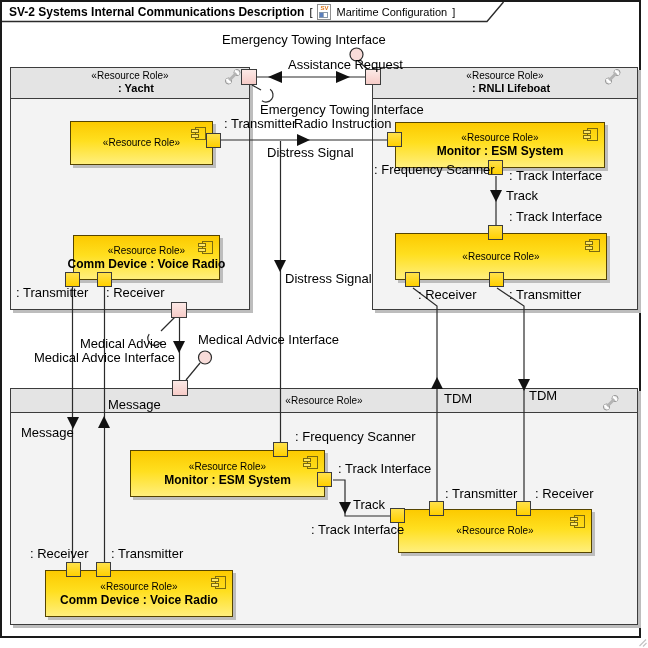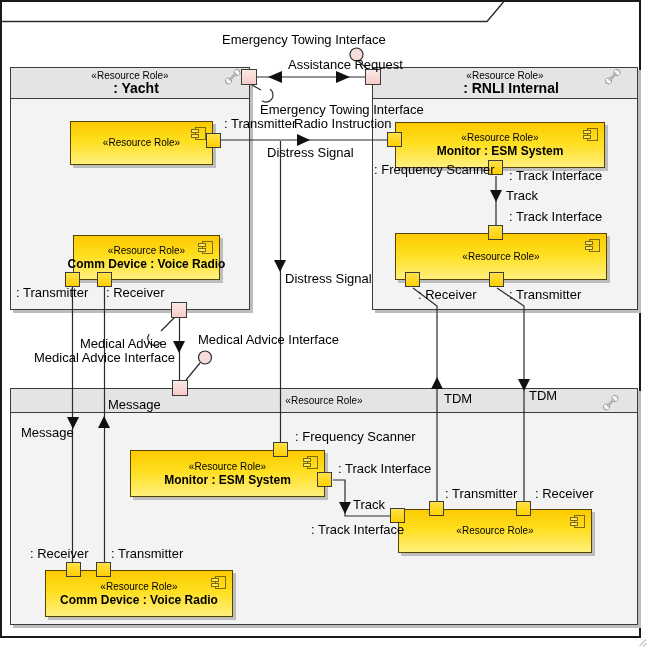--- a/index.html
+++ b/index.html
@@ -12,21 +12,21 @@
   #titlebar .tsec{font-size:11px;white-space:nowrap;}
   .dicon{width:14px;height:16px;border:1px solid #909090;background:#fff;position:relative;box-sizing:border-box;flex:0 0 auto;}
   .dicon .sv{position:absolute;left:2px;top:0;font-size:6px;font-weight:bold;color:#e07818;line-height:7px;}
   .dicon .grid{position:absolute;left:1px;bottom:1px;width:9px;height:6px;border:1px solid #8899aa;box-sizing:border-box;display:flex;}
   .dicon .c1{width:3px;background:#5b7fbe;}
   .dicon .c2{flex:1;background:#fff;border-left:1px solid #99aabb;}
 
   .container{position:absolute;border:1px solid #3c3c3c;background:#f3f3f3;box-shadow:3px 3px 0 #bdbdbd;z-index:1;box-sizing:border-box;}
   .chead{background:#e4e4e4;border-bottom:1px solid #3c3c3c;text-align:center;padding:2px 0 3px 0;}
   .stereo{font-size:10px;line-height:12px;white-space:nowrap;}
-  .cname{font-size:14px;font-weight:bold;line-height:13px;white-space:nowrap;padding-left:12px;}
+  .cname{font-size:11px;font-weight:bold;line-height:13px;white-space:nowrap;padding-left:12px;}
 
   .node{position:absolute;border:1px solid #554400;box-shadow:3px 3px 0 #bdbdbd;z-index:5;box-sizing:border-box;
     background:linear-gradient(180deg,#fcca00 0%,#ffdf1f 45%,#ffef7d 100%);
     display:flex;flex-direction:column;justify-content:center;align-items:center;text-align:center;}
   .node .nname{font-size:12px;font-weight:bold;line-height:14px;white-space:nowrap;}
   .cicon{position:absolute;right:6px;top:5px;}
 
   .port{position:absolute;width:15px;height:15px;border:1px solid #3c3c3c;box-sizing:border-box;z-index:6;
     background:linear-gradient(180deg,#ffe14a 0%,#ffd000 100%);}
   .pport{position:absolute;width:16px;height:16px;border:1px solid #3c3c3c;box-sizing:border-box;z-index:6;
@@ -76,31 +76,44 @@
       <path d="M98,428 L110,428 L104,416 Z"></path>
       <path d="M431,389 L443,389 L437,377 Z"></path>
       <path d="M518,379 L530,379 L524,391 Z"></path>
       <path d="M339,502 L351,502 L345,514 Z"></path>
     </g>
     <g stroke="#c4c4c4" stroke-width="1.2" fill="none">
       <path d="M639.5,646 L646,639.5 M643,646.5 L646.5,643"></path>
     </g>
   </svg>
 
+  <div id="titlebar" class="abs">
+    <span class="tmain">SV-2 Systems Internal Communications Description</span>
+    <span class="tsec">[</span>
+    <span class="dicon">
+      <span class="sv">SV</span>
+      <span class="grid">
+          <span class="c1"></span>
+          <span class="c2"></span>
+        </span>
+    </span>
+    <span class="tsec">Maritime Configuration</span>
+    <span class="tsec">]</span>
+  </div>
 
   <div class="container" style="left:10px;top:67px;width:240px;height:243px;">
     <div class="chead">
       <div class="stereo">«Resource Role»</div>
       <div class="cname">: Yacht</div>
     </div>
   </div>
   <div class="container" style="left:372px;top:67px;width:266px;height:243px;">
     <div class="chead">
       <div class="stereo">«Resource Role»</div>
-      <div class="cname">: RNLI Internal</div>
+      <div class="cname">: RNLI Lifeboat</div>
     </div>
   </div>
   <div class="container" style="left:10px;top:388px;width:628px;height:237px;">
     <div class="chead" style="padding:6px 0 5px 0;">
       <div class="stereo">«Resource Role»</div>
     </div>
   </div>
 
   <svg class="wrench" style="left:224px;top:68px;" width="18" height="18">
     <circle cx="13" cy="4.5" r="3" fill="#ededed" stroke="#909090"></circle>

